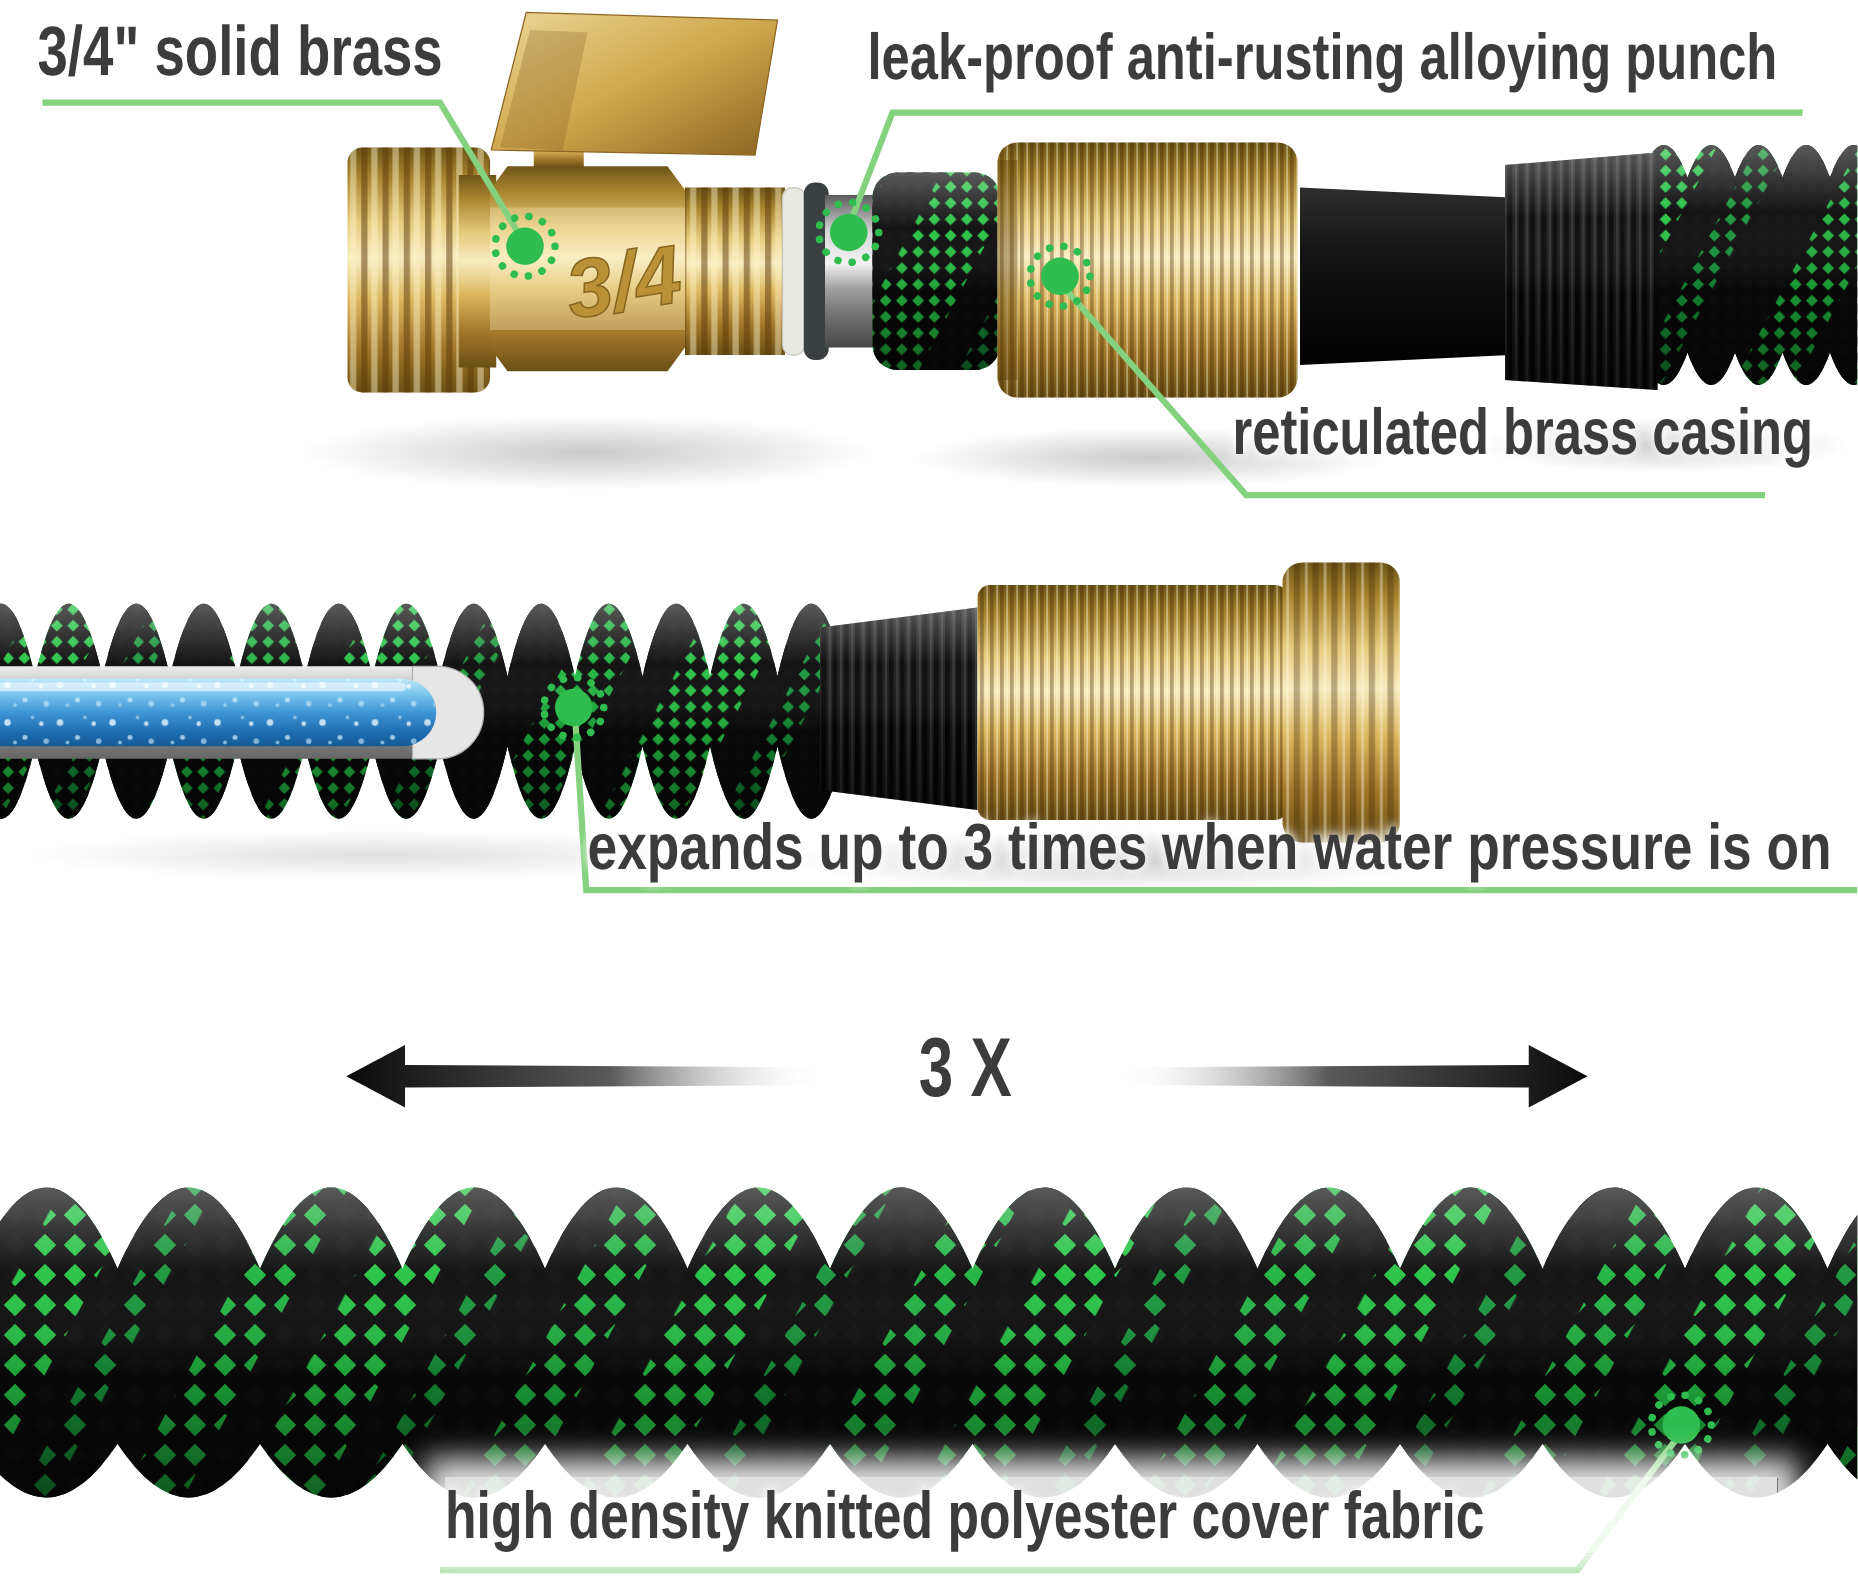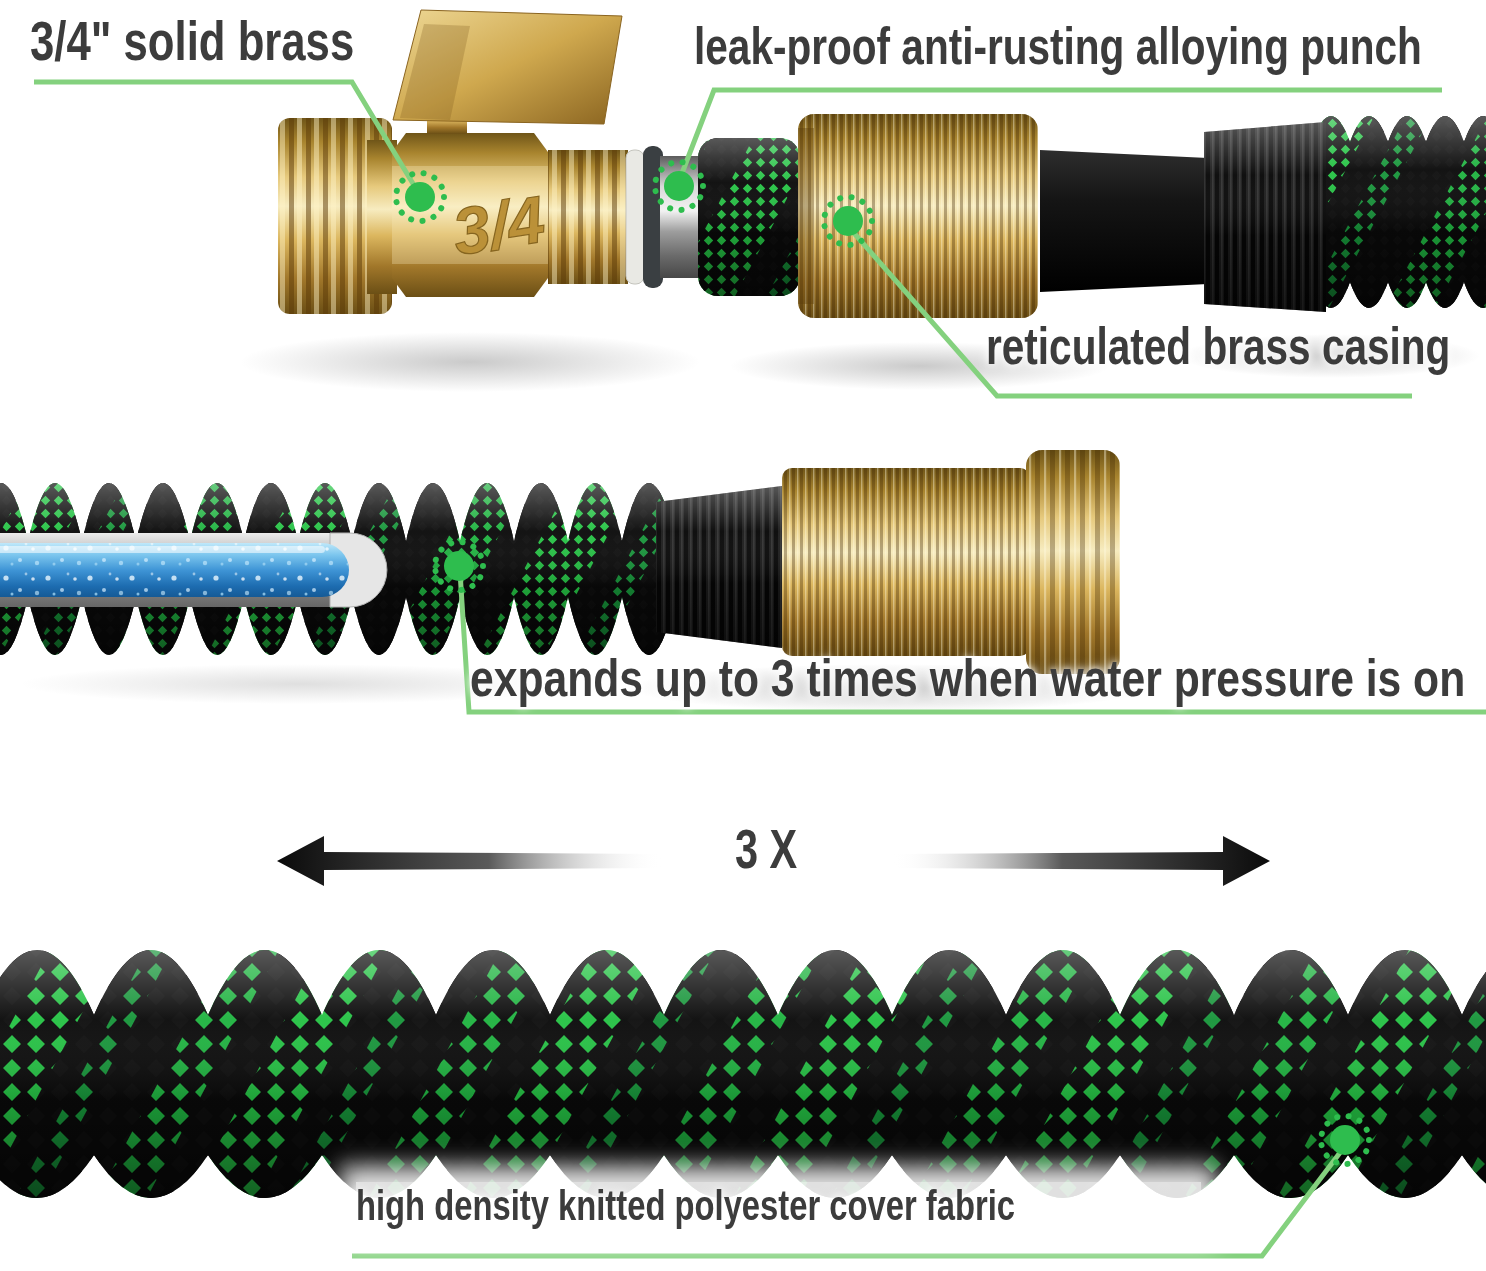--- a/index.html
+++ b/index.html
@@ -8,23 +8,23 @@
   .stage svg.art{position:absolute;left:0;top:0;z-index:1;}
   .label{position:absolute;z-index:3;color:#3c3c3c;font-weight:700;white-space:nowrap;
          text-shadow:0 0 8px #fff,0 0 14px #fff;}
   .label .cond{display:inline-block;transform:scaleX(.78);transform-origin:left top;
          letter-spacing:0px;}
   #lbl-brass{left:30px;top:8px;font-size:56px;}
   #lbl-leak{left:694px;top:16px;font-size:52px;}
   #lbl-reticulated{left:986px;top:316px;font-size:52px;}
   #lbl-expands{left:470px;top:648px;font-size:52px;}
   #lbl-expands .cond{transform:scaleX(.82);}
-  #lbl-3x{left:735px;top:816px;font-size:56px;letter-spacing:8px;}
+  #lbl-3x{left:735px;top:816px;font-size:67px;letter-spacing:8px;}
   #lbl-3x .cond{transform:scaleX(.74);}
-  #lbl-fabric{left:356px;top:1182px;font-size:42px;background:rgba(255,255,255,.88);
+  #lbl-fabric{left:356px;top:1182px;font-size:53px;background:rgba(255,255,255,.88);
          box-shadow:0 0 22px 16px rgba(255,255,255,.88);}
 </style>
 </head>
 <body>
 
 <div class="stage">
 
 <svg class="art" width="1486" height="1271" viewBox="0 0 1486 1271">
 <defs>
   <linearGradient id="brassV" x1="0" y1="0" x2="0" y2="1">

